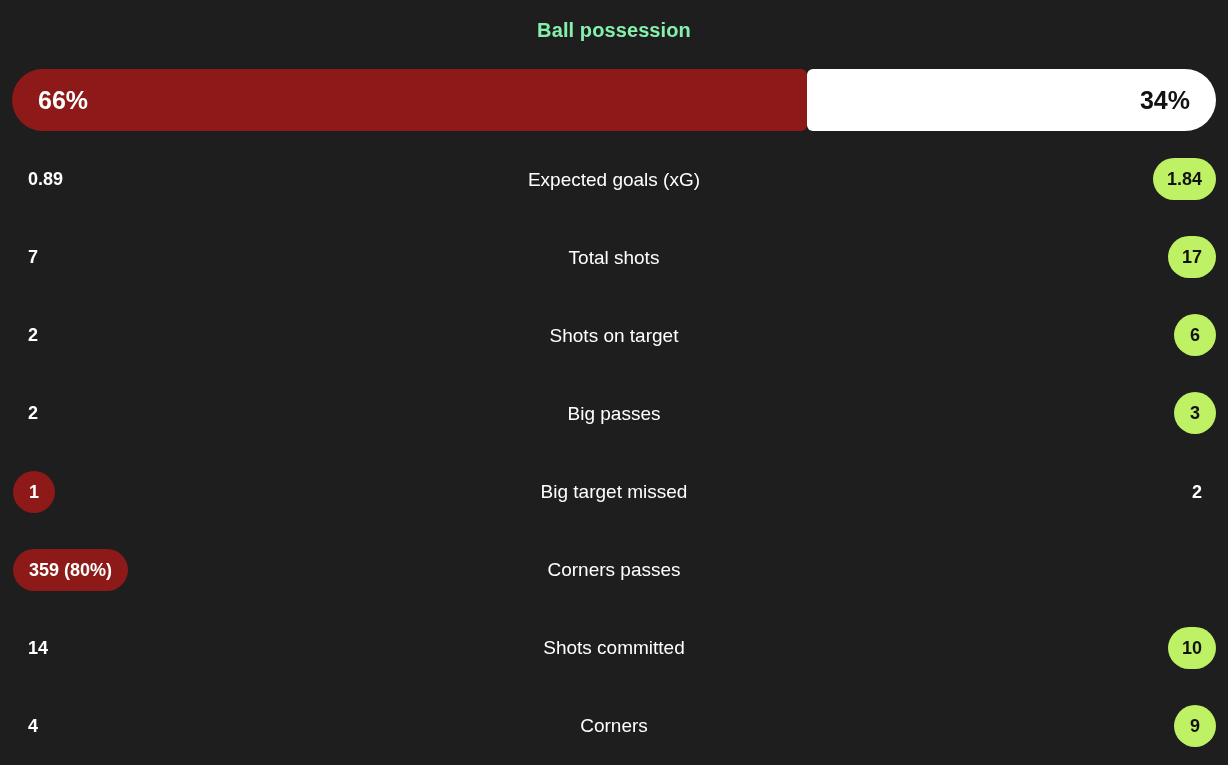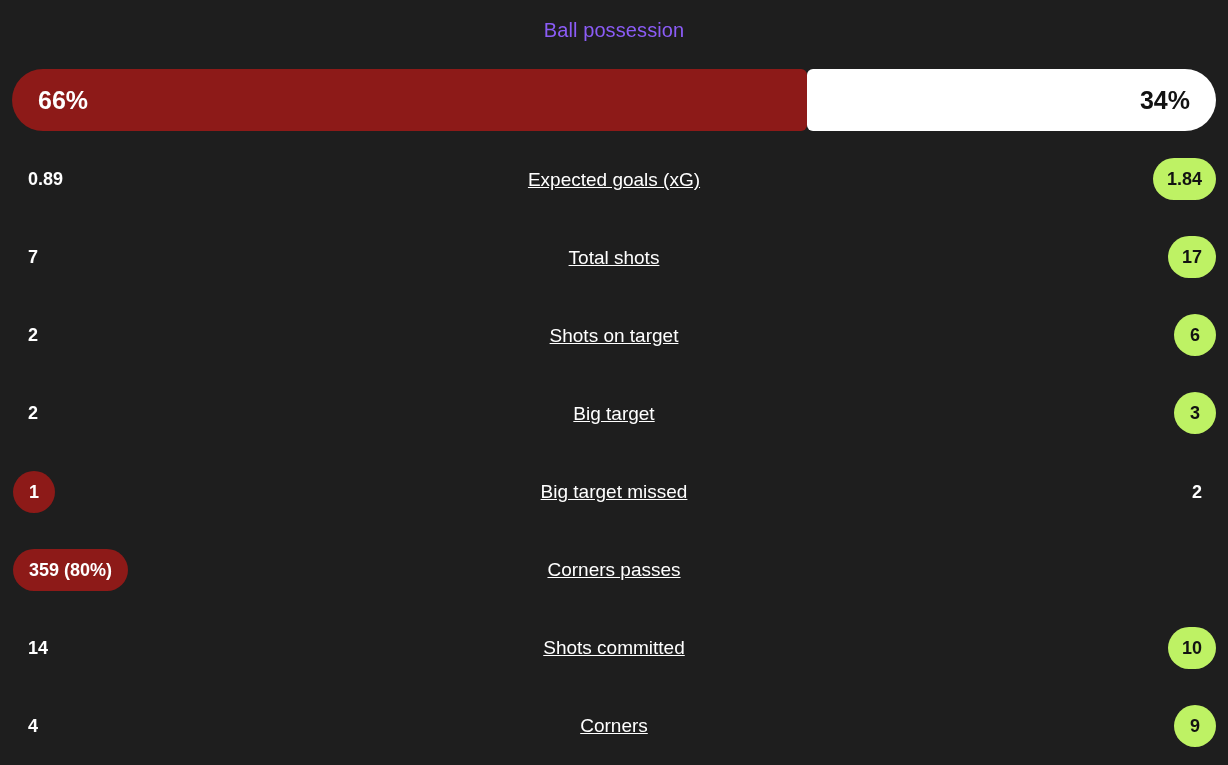--- a/index.html
+++ b/index.html
@@ -25,23 +25,23 @@
 
   
   .panel-header {
     height: 60px;
     display: flex;
     align-items: center;
     justify-content: center;
     flex: 0 0 auto;
   }
   .panel-title {
-    color: #8b5cf6;
+    color: #86efac;
     font-size: 20px;
-    font-weight: 400;
+    font-weight: 700;
     letter-spacing: 0.1px;
     line-height: 1;
   }
 
   
   .possession-wrap {
     flex: 0 0 auto;
     height: 80px;
     padding: 0 12px;
     box-sizing: border-box;
@@ -112,21 +112,20 @@
     justify-content: flex-end;
     align-items: center;
   }
   .stat-label {
     color: #ffffff;
     font-size: 19px;
     font-weight: 400;
     text-align: left;
     white-space: nowrap;
     line-height: 1;
-    text-decoration: underline;
   }
 
   .stat-value {
     color: #ffffff;
     font-size: 18px;
     font-weight: 700;
     line-height: 1;
     display: inline-flex;
     align-items: center;
     justify-content: center;
@@ -203,21 +202,21 @@
         </div>
         <div class="stat-label">Shots on target</div>
         <div class="stat-right">
           <span class="stat-value pill-light">6</span>
         </div>
       </div>
       <div class="stat-row">
         <div class="stat-left">
           <span class="stat-value">2</span>
         </div>
-        <div class="stat-label">Big target</div>
+        <div class="stat-label">Big passes</div>
         <div class="stat-right">
           <span class="stat-value pill-light">3</span>
         </div>
       </div>
       <div class="stat-row">
         <div class="stat-left">
           <span class="stat-value pill-dark">1</span>
         </div>
         <div class="stat-label">Big target missed</div>
         <div class="stat-right">

